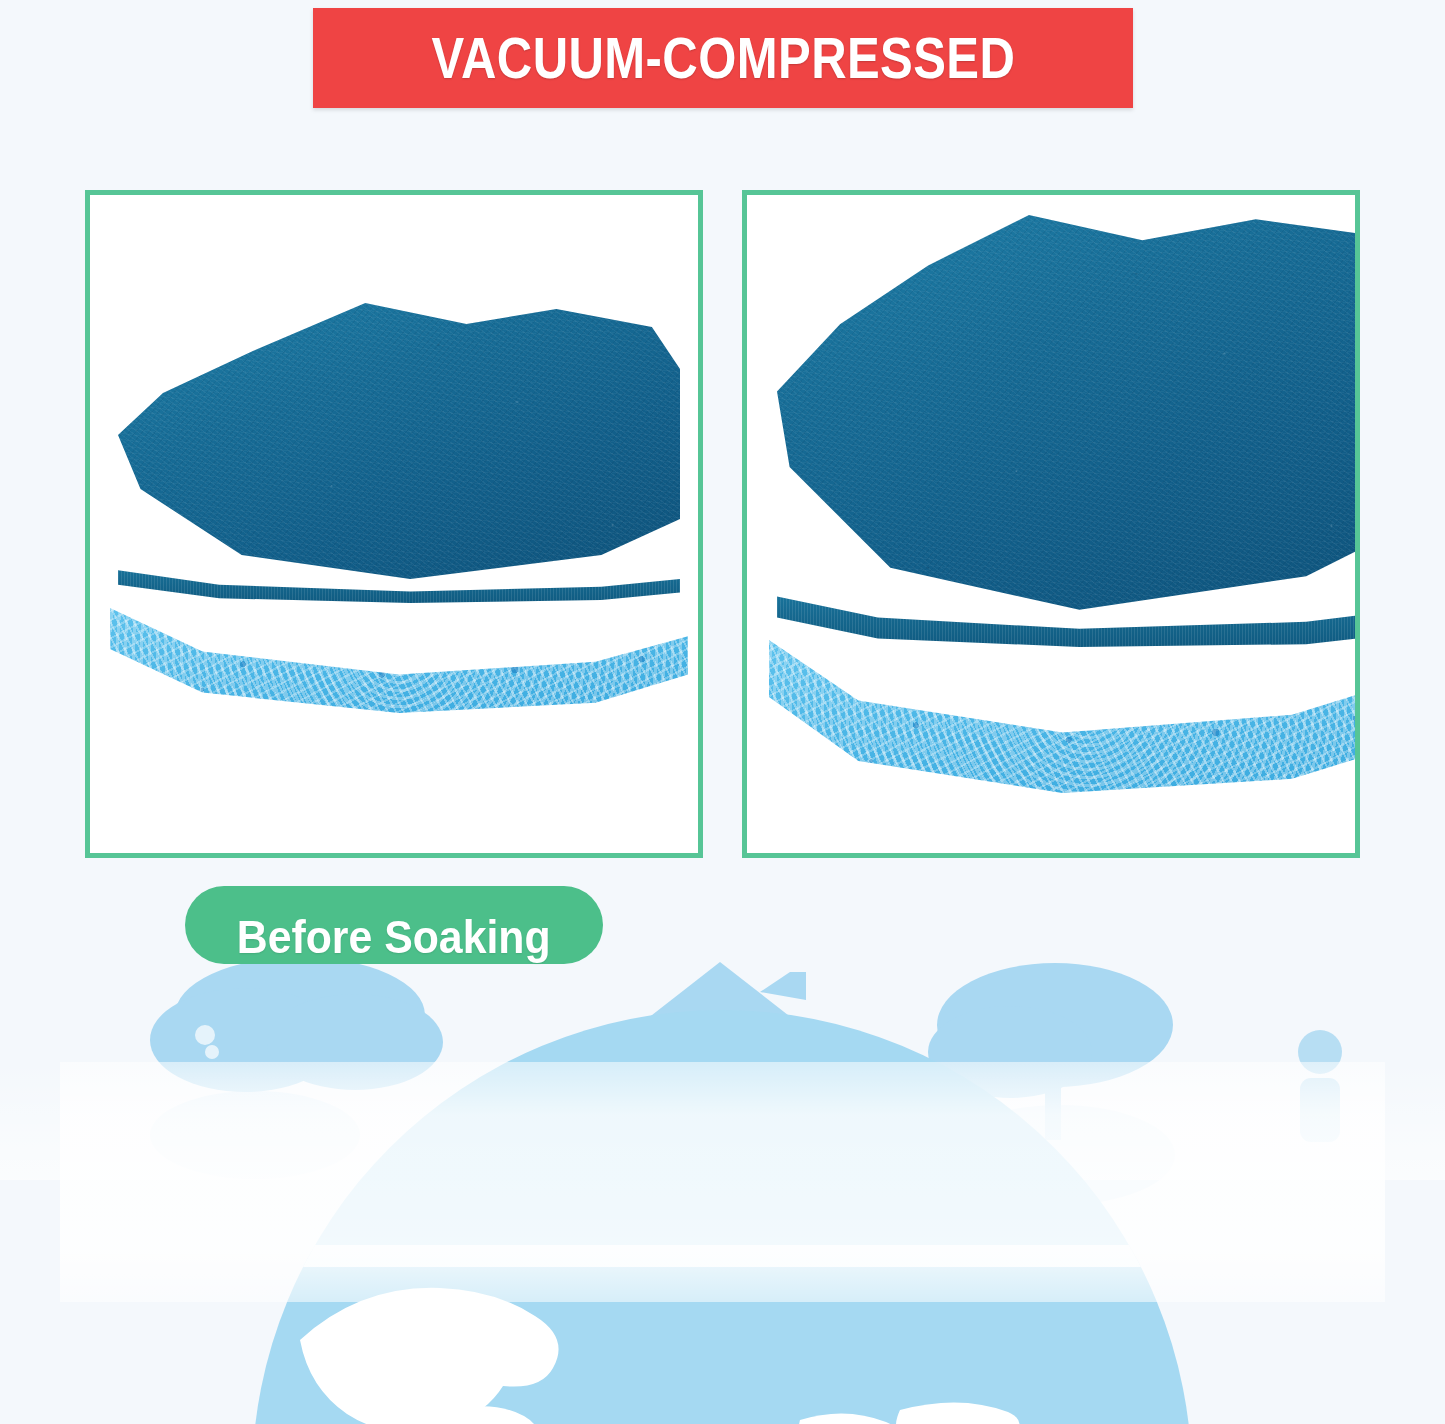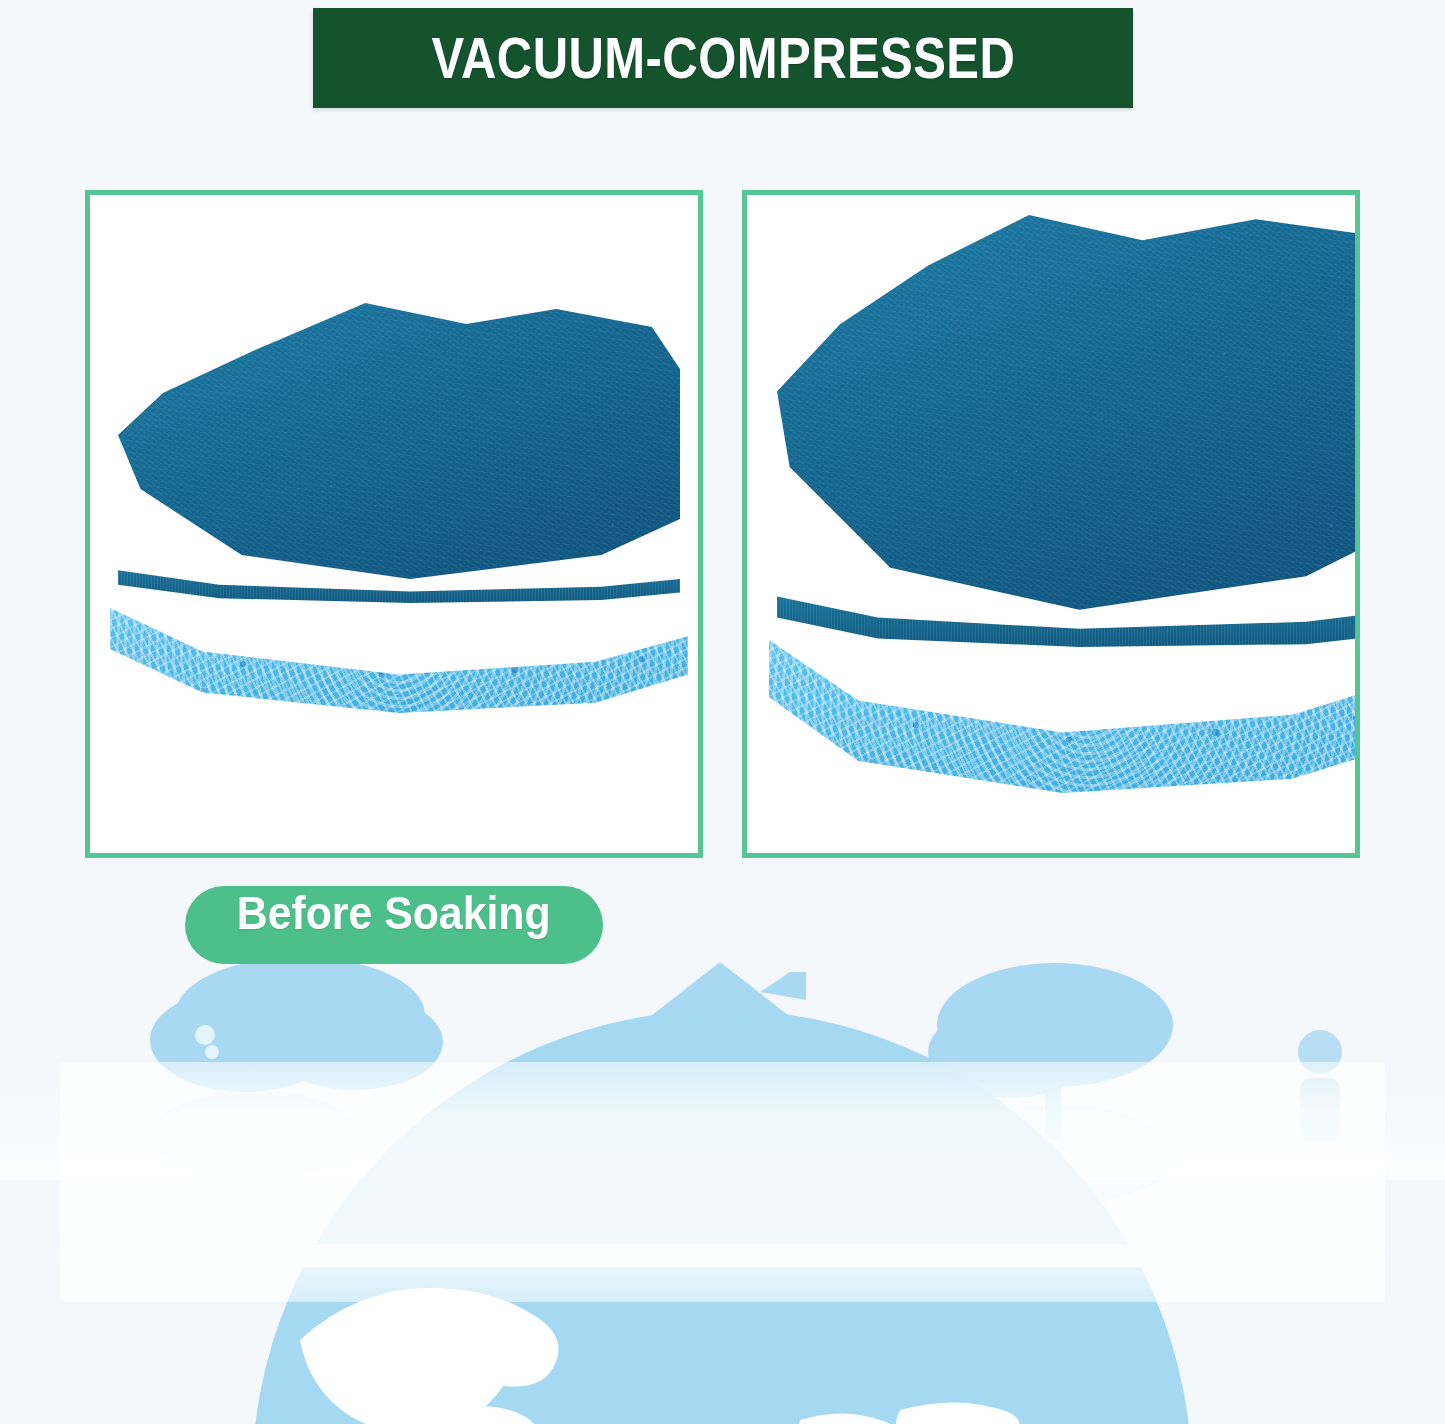--- a/index.html
+++ b/index.html
@@ -47,21 +47,21 @@
                 rgba(255,255,255,0.55) 100%);
     z-index: 1;
     pointer-events: none;
   }
 
   
   .banner {
     position: absolute;
     left: 313px; top: 8px;
     width: 820px; height: 100px;
-    background: #14532d;
+    background: #ef4444;
     display: flex;
     align-items: center;
     justify-content: center;
     z-index: 5;
     box-shadow: 0 2px 4px rgba(0,0,0,0.13);
   }
   .banner-title {
     color: #ffffff;
     font-size: 57px;
     font-weight: bold;
@@ -140,21 +140,21 @@
       linear-gradient(175deg, #64c6ef 0%, #4fb9e8 45%, #3aaadf 100%);
   }
 
   
   .pill {
     position: absolute;
     height: 78px;
     background: #4cbf8a;
     border-radius: 39px;
     display: flex;
-    align-items: flex-start;
+    align-items: flex-end;
     justify-content: center;
     z-index: 6;
   }
   .pill.before { left: 185px; top: 886px; width: 418px; }
   .pill.after  { left: 855px; top: 886px; width: 410px; }
   .pill-label {
     color: #ffffff;
     font-size: 46px;
     font-weight: bold;
     white-space: nowrap;

